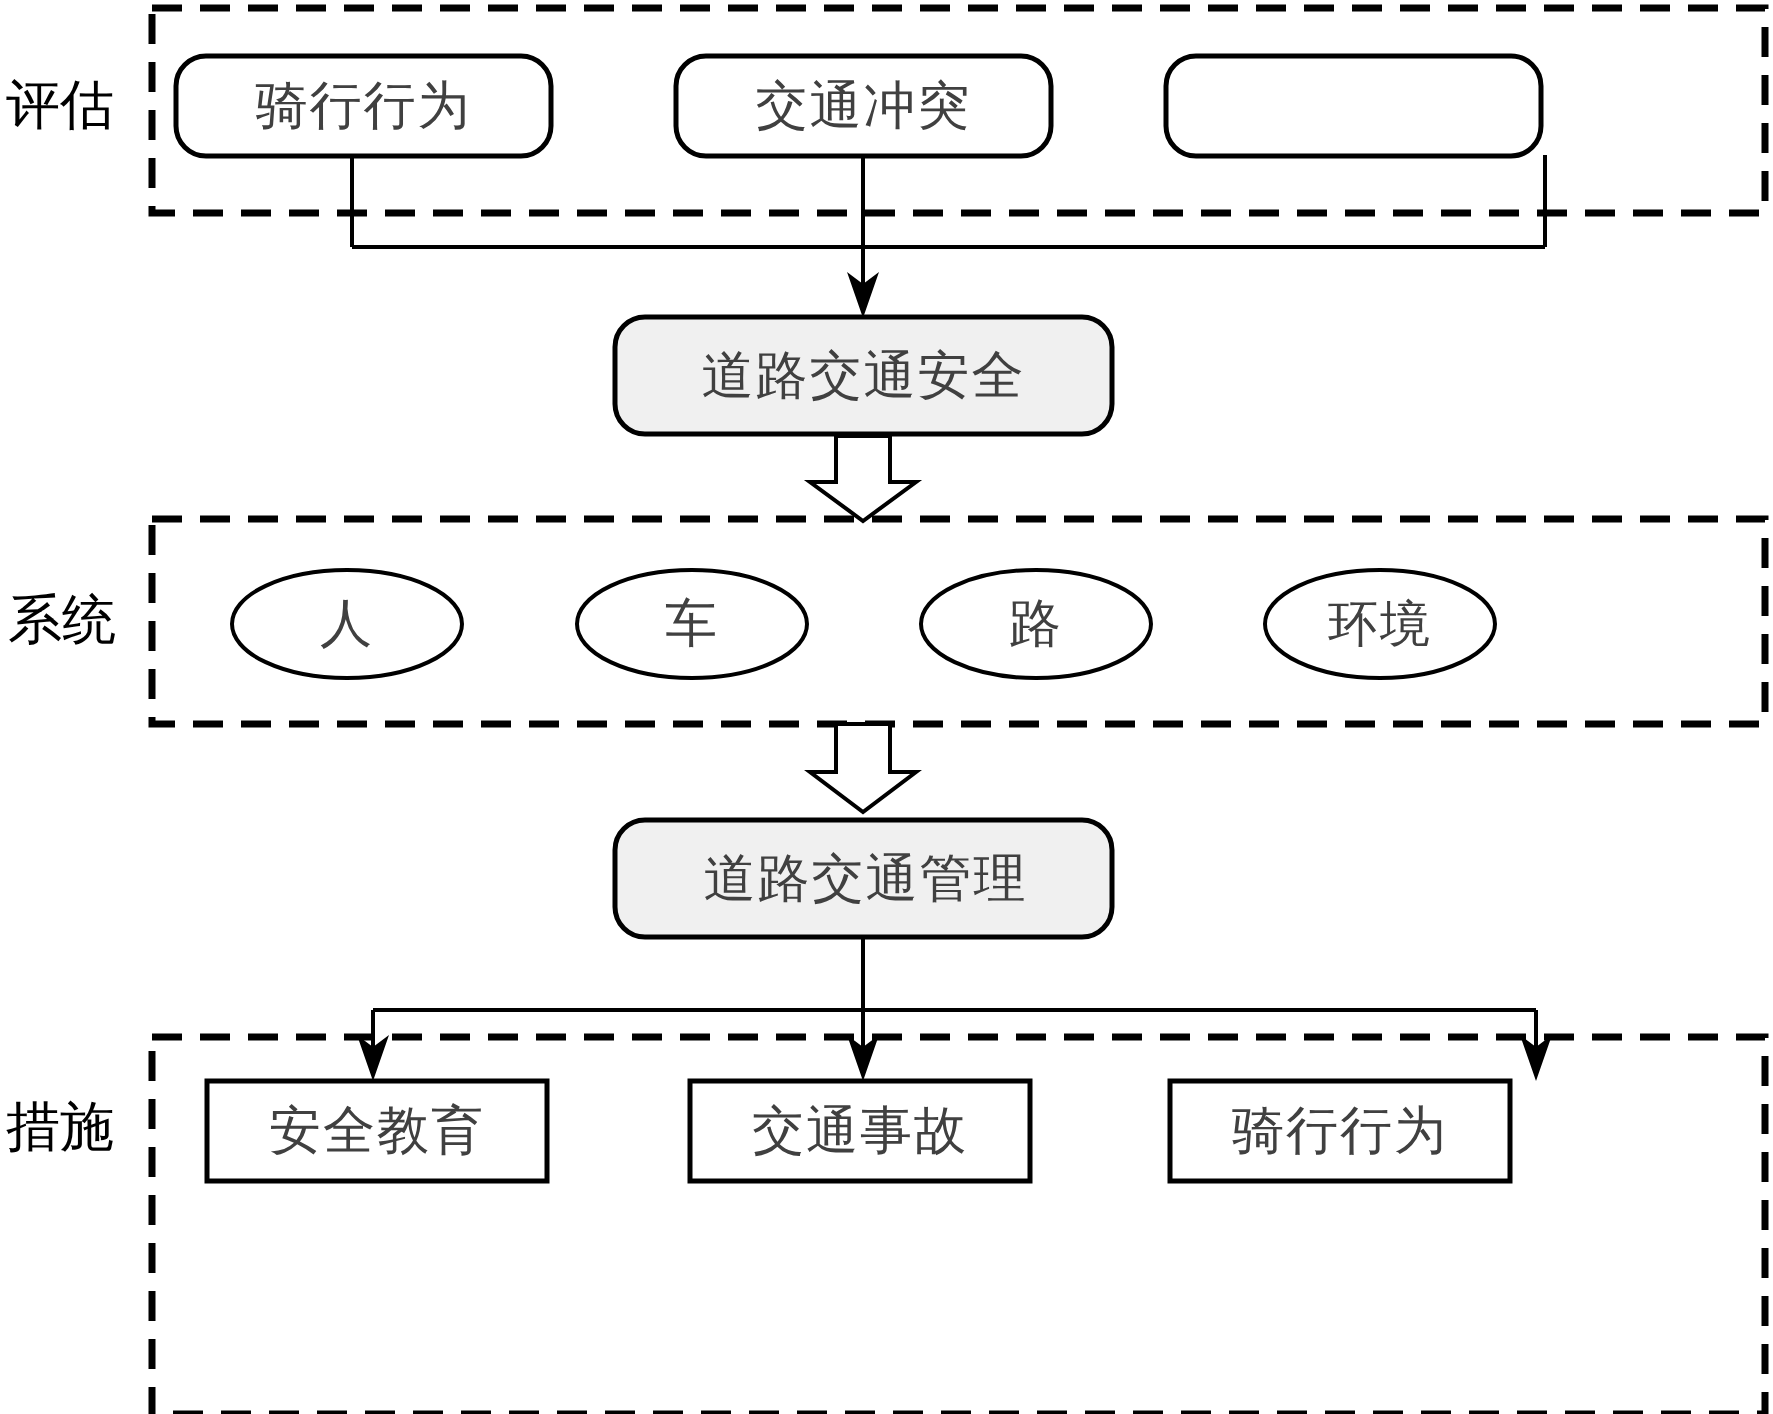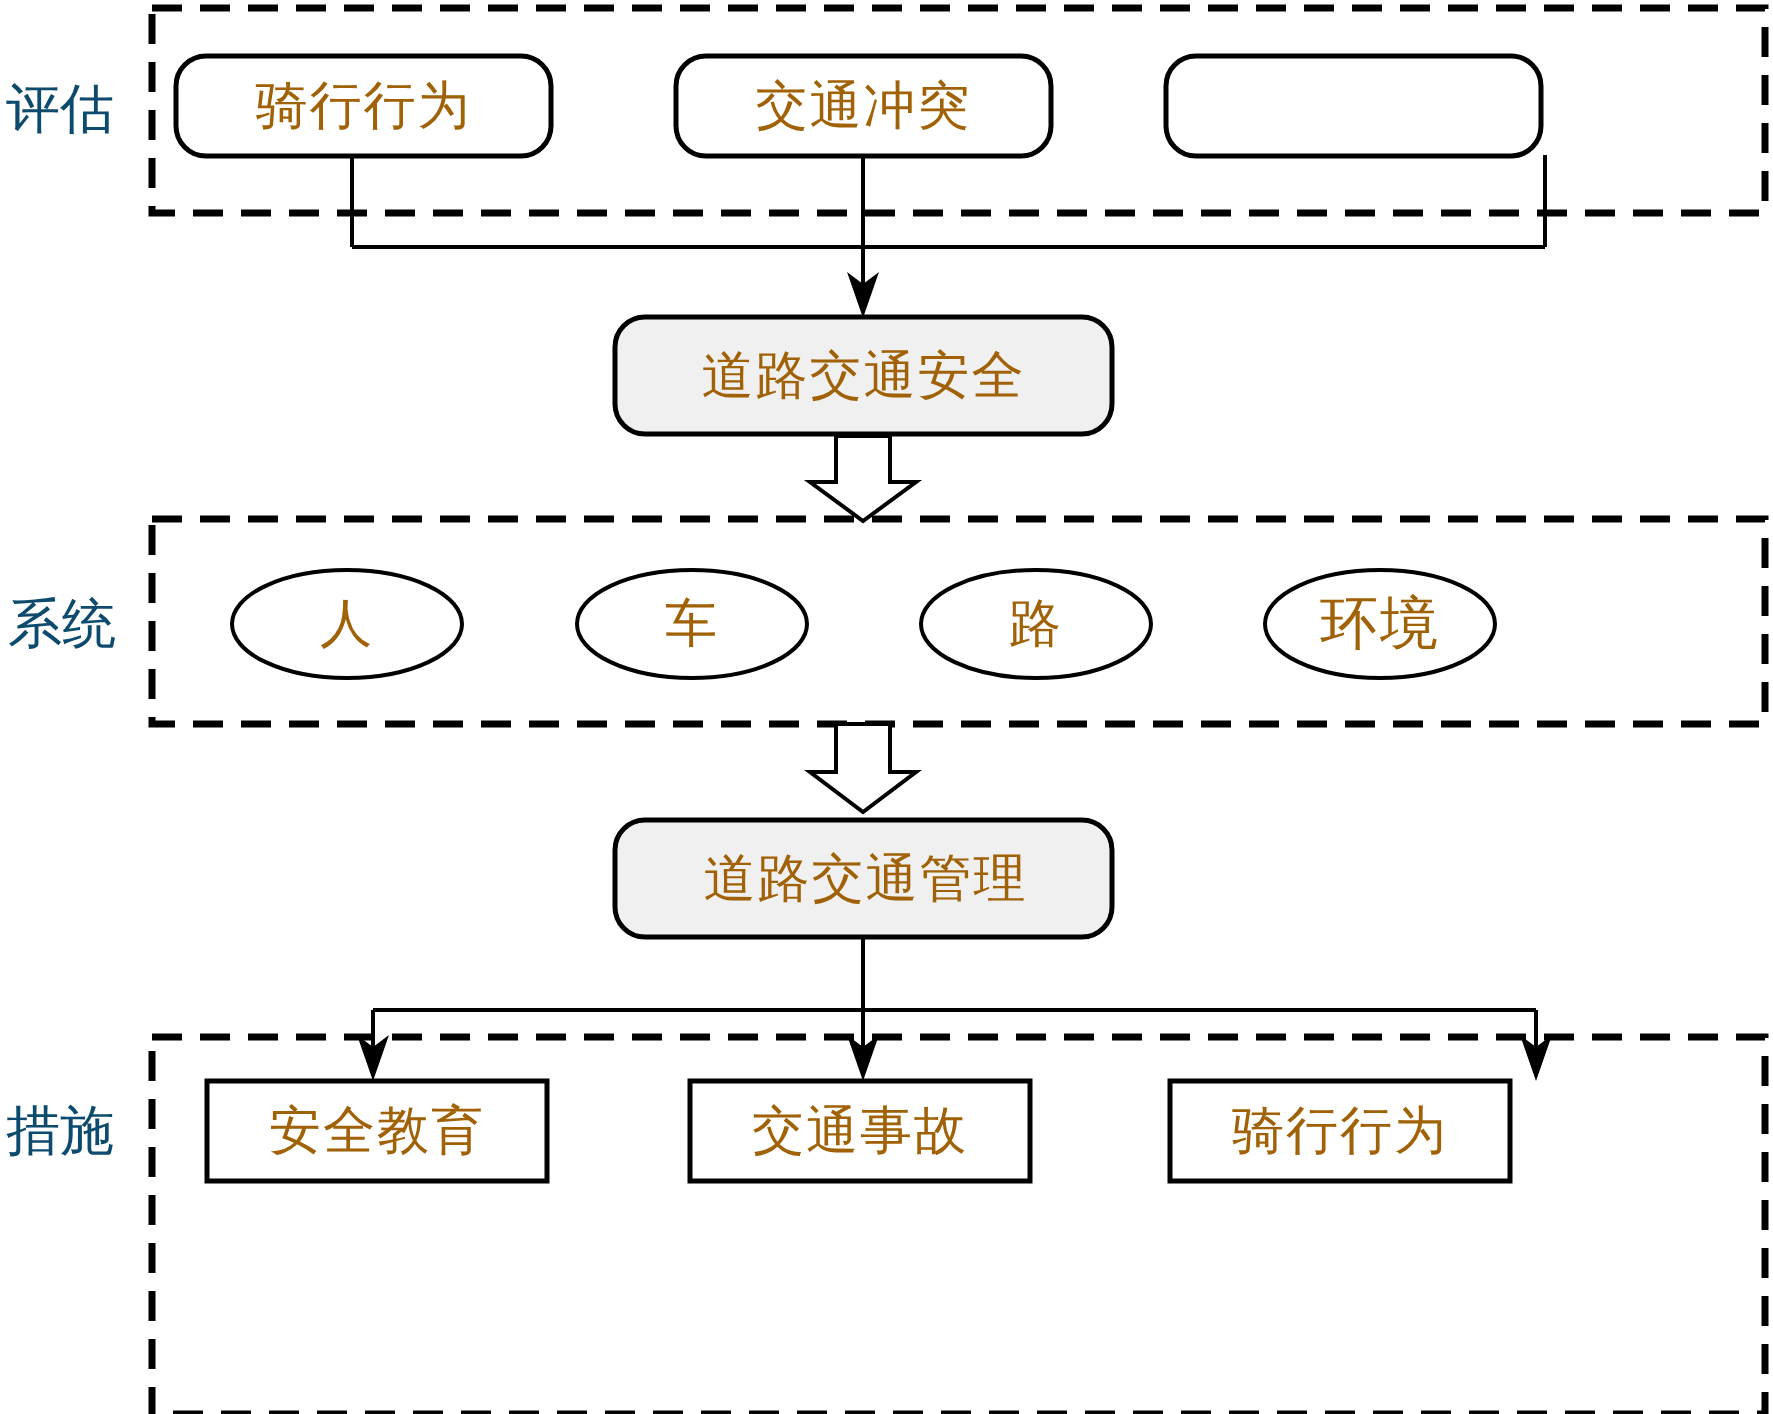--- a/index.html
+++ b/index.html
@@ -20,39 +20,39 @@
   #canvas svg.layer {
     position: absolute;
     left: 0;
     top: 0;
     width: 1773px;
     height: 1414px;
   }
   .row-label {
     position: absolute;
     font-size: 54px;
-    color: #0c4a6e;
+    color: #000000;
     line-height: 1;
     white-space: nowrap;
-    font-family: Liberation Serif, serif;
+    font-family: Liberation Mono, monospace;
   }
   .node-text {
     position: absolute;
     display: flex;
     align-items: center;
     justify-content: center;
     font-size: 52px;
-    color: #a16207;
+    color: #404040;
     letter-spacing: 2px;
     white-space: nowrap;
     font-family: "DejaVu Sans", "Liberation Sans", sans-serif;
     pointer-events: none;
   }
   .node-text.small {
-    font-size: 58px;
+    font-size: 50px;
   }
 </style>
 </head>
 <body>
 
 <div id="canvas">
 
   <svg class="layer" viewBox="0 0 1773 1414" xmlns="http://www.w3.org/2000/svg">
 
     <rect x="152" y="8" width="1613" height="205" fill="none" stroke="#000000" stroke-width="7" stroke-dasharray="30 18" stroke-linecap="butt"></rect>

